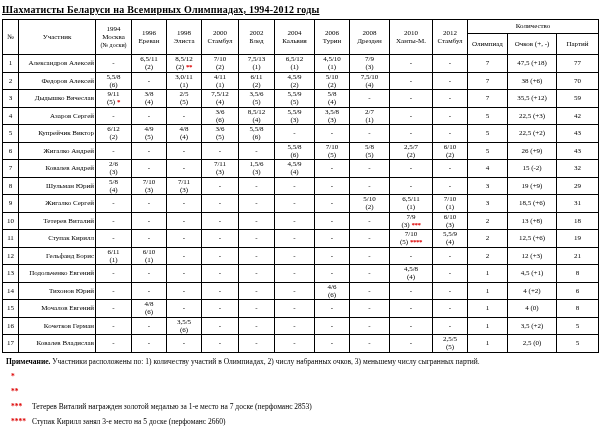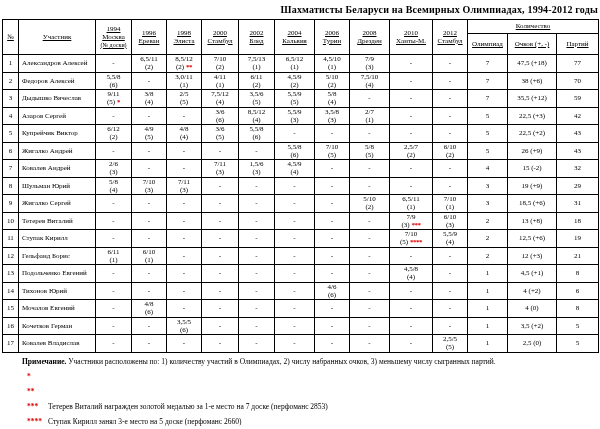--- a/index.html
+++ b/index.html
@@ -1,29 +1,29 @@
 <!DOCTYPE html>
 <html><head>
 <meta charset="utf-8">
 <style>
   * { margin:0; padding:0; box-sizing:border-box; }
   html,body { width:600px; height:429px; background:#fff; overflow:hidden; }
   body { font-family:"Liberation Serif", serif; color:#000; }
   .page { padding:2px 2px 0 2px; }
-  .title { font-size:10px; font-weight:bold; text-align:right; padding:2px 0 4px 0; letter-spacing:0.2px; }
+  .title { font-size:10px; font-weight:bold; text-align:left; padding:2px 0 4px 0; letter-spacing:0.2px;text-decoration:underline; }
   table { border-collapse:collapse; table-layout:fixed; width:596px; }
   th, td { border:1px solid #000; font-size:7px; font-weight:normal; text-align:center; vertical-align:middle; padding:0 1px; line-height:1.18; overflow:hidden; }
-  thead th { height:14px;text-decoration:underline; }
+  thead th { height:14px; }
   thead tr.sub th { height:21px; }
   .yl { display:block; }
   .note6 { font-size:6px; }
   tbody td { height:16px; }
-  td.name { text-align:left; padding-left:3px; }
+  td.name { text-align:right; padding-left:3px; }
   .mark { color:#dd0000; font-weight:bold; letter-spacing:-0.5px; }
-  .notes { font-size:7.5px; padding:4px 2px 0 4px;margin-left:16px; }
+  .notes { font-size:7.5px; padding:4px 2px 0 4px; }
   .notes .intro-line { margin-bottom:2px; }
   .fnote { margin-top:6px; padding-left:5px; display:flex; }
   .fnote .marker { display:inline-block; min-width:21px; color:#dd0000; font-weight:bold; }
   .fnote .u-wavy { text-decoration:underline; text-decoration-style:wavy; text-decoration-color:#dd0000; }
 </style>
 </head>
 <body>
 
 <div class="page">
   <div class="title">Шахматисты Беларуси на Всемирных Олимпиадах, 1994-2012 годы</div>

